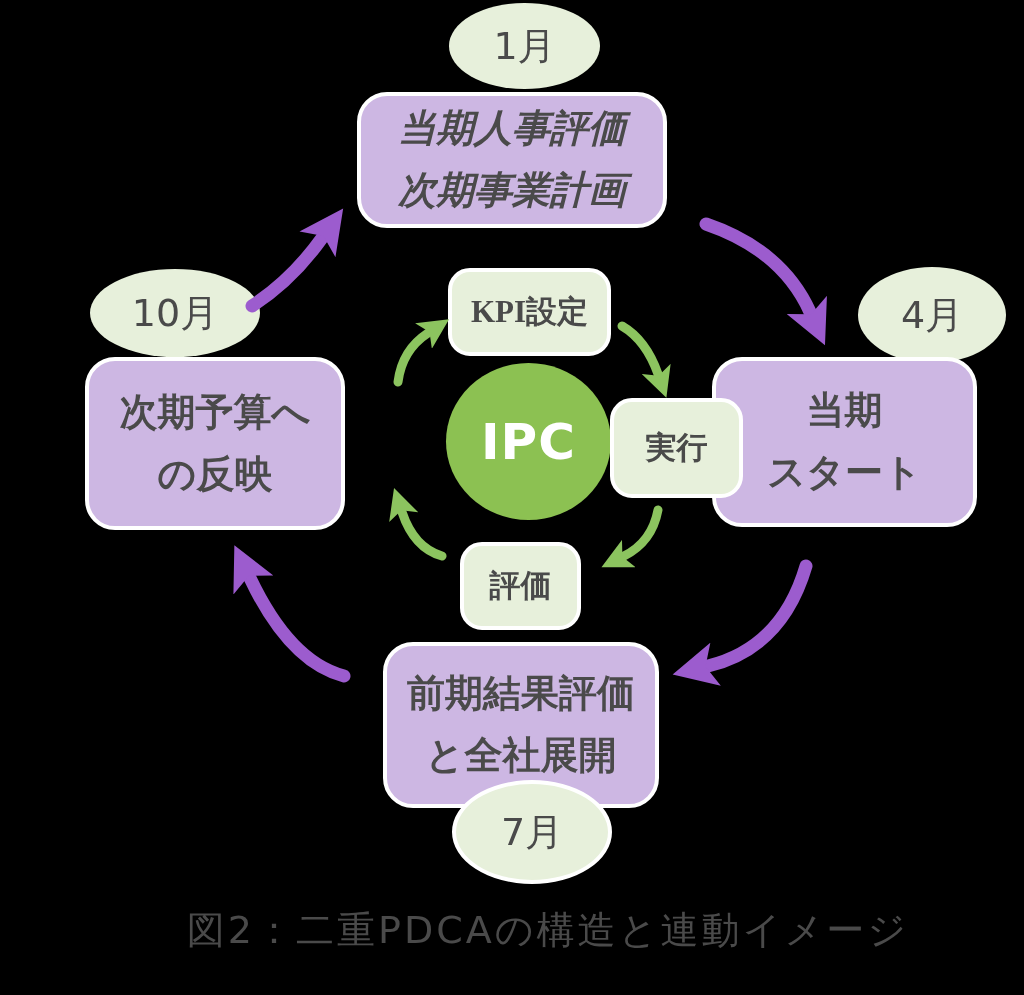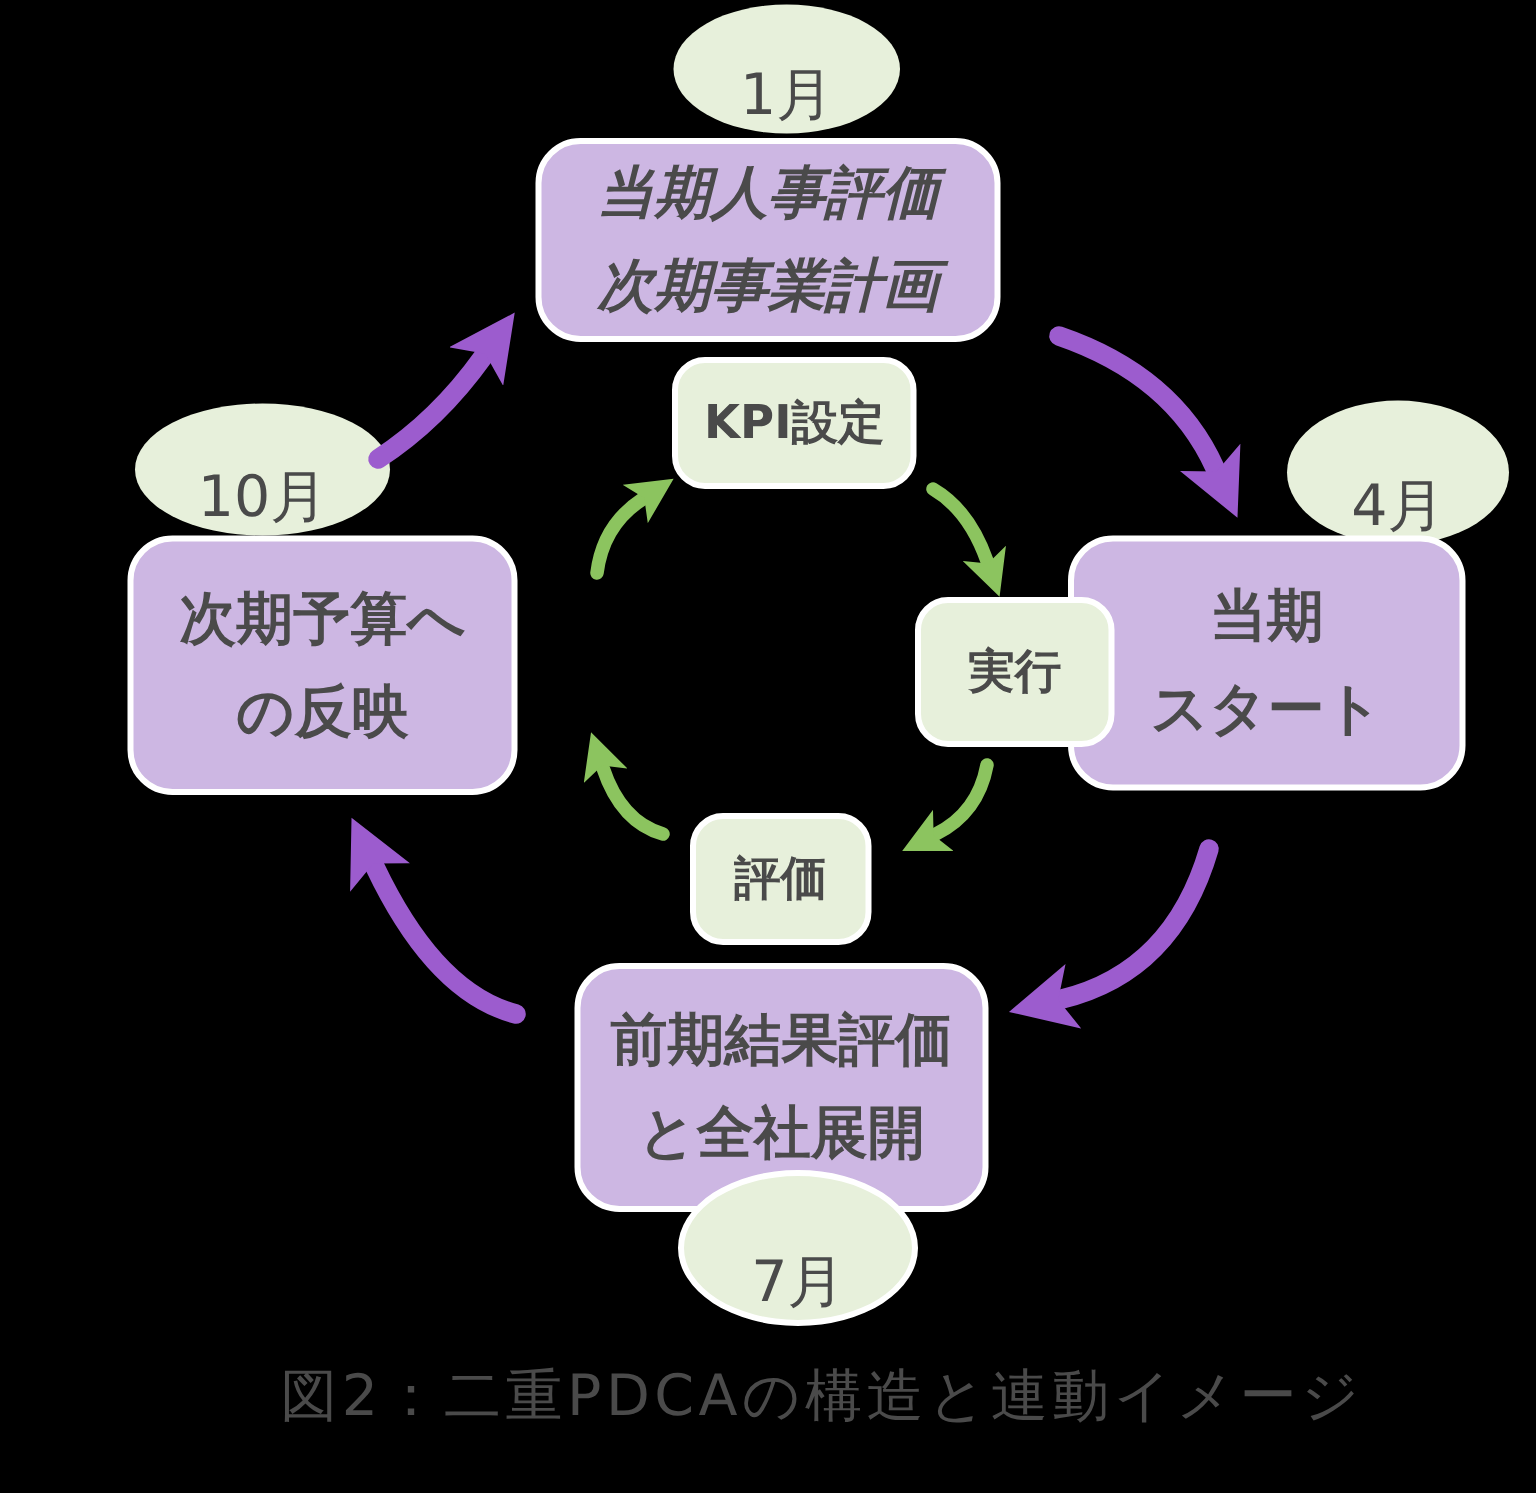--- a/index.html
+++ b/index.html
@@ -3,21 +3,21 @@
 <meta charset="utf-8">
 <style>
   html,body{margin:0;padding:0;background:#000;}
   .canvas{
     position:relative;width:1024px;height:995px;background:#000;overflow:hidden;
     font-family:"DejaVu Sans",sans-serif;
   }
   
   .bubble{
     position:absolute;border-radius:50%;background:#E7F0DB;
-    display:flex;align-items:flex-end;justify-content:center;
+    display:flex;align-items:center;justify-content:center;
     color:#4A4A4A;font-size:38px;font-weight:400;z-index:1;
   }
   .bubble.front{z-index:5;border:4px solid #fff;}
   
   .pbox{
     position:absolute;background:#CDB7E3;border:4px solid #fff;border-radius:30px;
     display:flex;align-items:center;justify-content:center;text-align:center;
     color:#4A4A4A;font-size:38px;font-weight:700;line-height:1.62;
     white-space:pre-line;z-index:2;box-sizing:border-box;
   }
@@ -58,22 +58,25 @@
 
   <div class="pbox" style="left:357px;top:92px;width:310px;height:136px;font-style:italic;">当期人事評価
 次期事業計画</div>
   <div class="pbox" style="left:712px;top:357px;width:265px;height:170px;">当期
 スタート</div>
   <div class="pbox" style="left:383px;top:642px;width:276px;height:166px;">前期結果評価
 と全社展開</div>
   <div class="pbox" style="left:85px;top:357px;width:260px;height:173px;">次期予算へ
 の反映</div>
 
+  <div class="circle" style="left:446px;top:363px;width:165px;height:157px;">
+    <span>IPC</span>
+  </div>
 
-  <div class="ibox" style="left:448px;top:238px;width:163px;height:88px;">KPI設定</div>
+  <div class="ibox" style="left:448px;top:268px;width:163px;height:88px;font-family:Liberation Serif, serif;">KPI設定</div>
   <div class="ibox" style="left:610px;top:398px;width:133px;height:100px;">実行</div>
   <div class="ibox" style="left:460px;top:542px;width:121px;height:88px;">評価</div>
 
   <div class="bubble front" style="left:452px;top:780px;width:152px;height:96px;">
     <span>7月</span>
   </div>
 
   <svg class="arrows" width="1024" height="995" viewBox="0 0 1024 995">
     <defs>
       <marker id="head-purple" markerUnits="strokeWidth" markerWidth="4" markerHeight="3.4" refX="0.6" refY="1.7" orient="auto">

